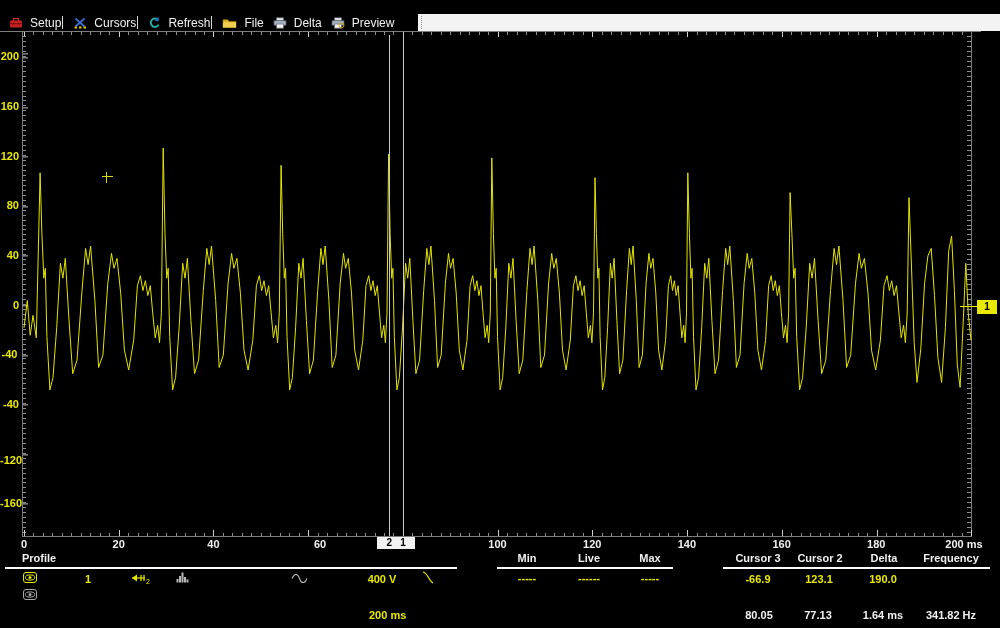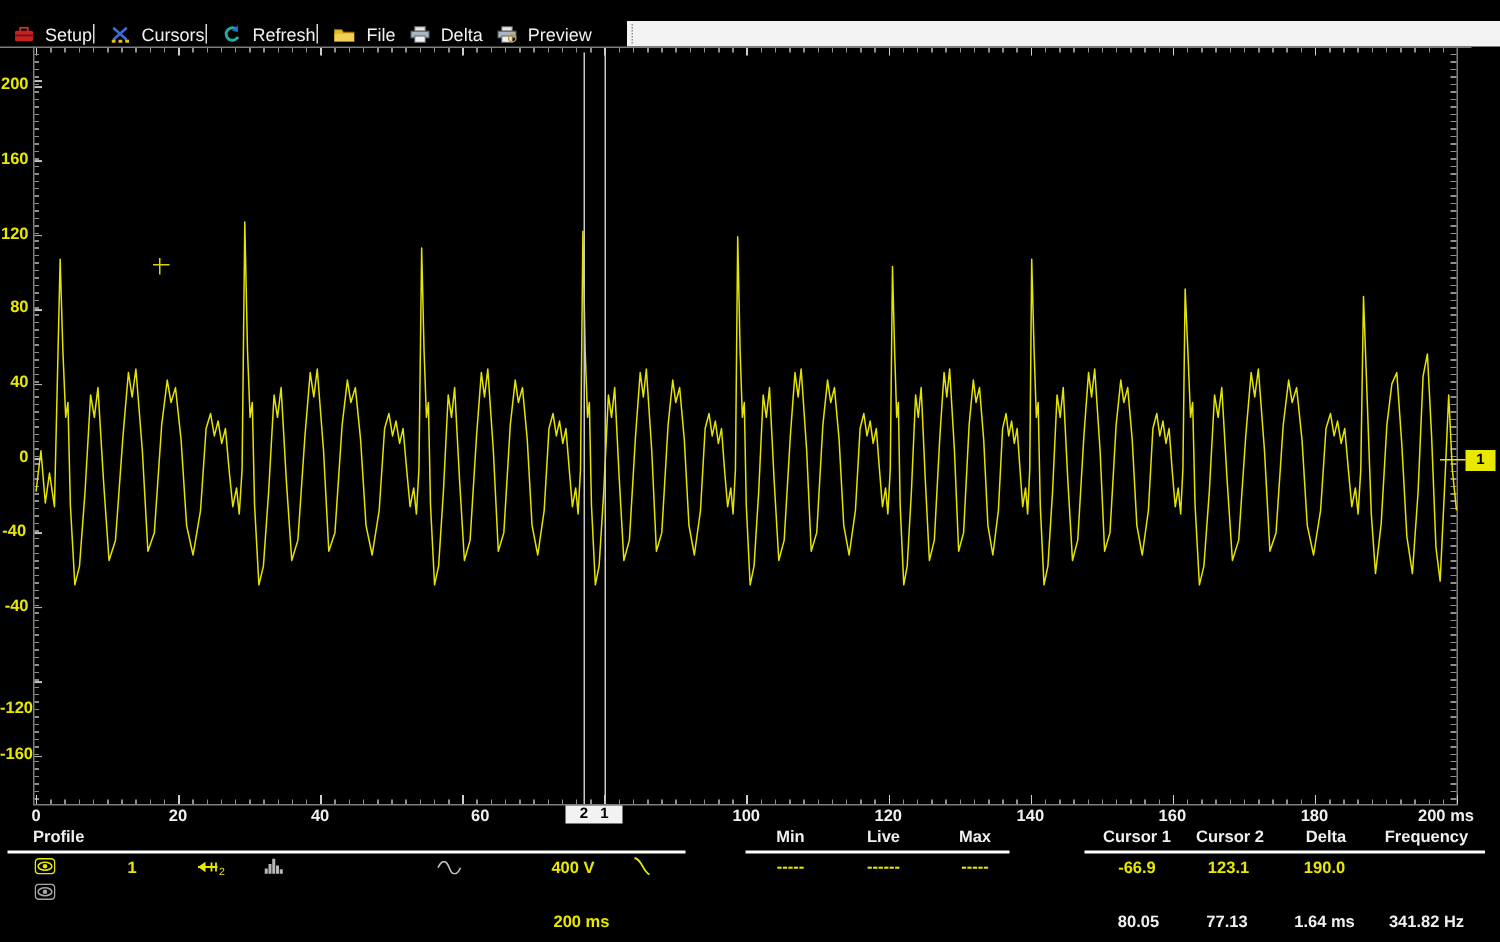--- a/index.html
+++ b/index.html
@@ -156,21 +156,21 @@
 
     <div id="y-labels">
         <div class="ylab" style="top: 50.4px;">200</div>
         <div class="ylab" style="top: 100.02px;">160</div>
         <div class="ylab" style="top: 149.64px;">120</div>
         <div class="ylab" style="top: 199.26px;">80</div>
         <div class="ylab" style="top: 248.88px;">40</div>
         <div class="ylab" style="top: 298.5px;">0</div>
         <div class="ylab" style="top: 348.12px; text-align: center;">-40</div>
         <div class="ylab" style="top: 397.74px;">-40</div>
-        <div class="ylab" style="top: 466px;">-120</div>
+        <div class="ylab" style="top: 454px;">-120</div>
         <div class="ylab" style="top: 496.98px;">-160</div>
       </div>
     <div id="x-labels">
         <div class="xlab" style="left: 24px;">0</div>
         <div class="xlab" style="left: 118.7px;">20</div>
         <div class="xlab" style="left: 213.4px;">40</div>
         <div class="xlab" style="left: 308.1px; padding-left: 24px;">60</div>
         <div class="xlab" style="left: 497.5px;">100</div>
         <div class="xlab" style="left: 592.2px;">120</div>
         <div class="xlab" style="left: 686.9px;">140</div>
@@ -197,21 +197,21 @@
 
   <div id="bottom-panel">
     <div class="panel-text white" style="left:22px;top:552px;">Profile</div>
     <div class="hdiv" id="div-left"></div>
     <div class="hdiv" id="div-mid"></div>
     <div class="hdiv" id="div-right"></div>
 
     <div class="panel-text white ctr" style="left:527px;top:552px;">Min</div>
     <div class="panel-text white ctr" style="left:589px;top:552px;">Live</div>
     <div class="panel-text white ctr" style="left:650px;top:552px;">Max</div>
-    <div class="panel-text white ctr" style="left:758px;top:552px;">Cursor 1</div>
+    <div class="panel-text white ctr" style="left:758px;top:552px;">Cursor 3</div>
     <div class="panel-text white ctr" style="left:820px;top:552px;">Cursor 2</div>
     <div class="panel-text white ctr" style="left:884px;top:552px;">Delta</div>
     <div class="panel-text white ctr" style="left:951px;top:552px;">Frequency</div>
 
     <span class="eyebtn" style="top:572px;">
       <svg width="14" height="11">
           <rect x="0.5" y="0.5" width="13" height="10" rx="2.5" fill="none" stroke="#e8e800"></rect>
           <ellipse cx="7" cy="5.5" rx="4.6" ry="2.6" fill="none" stroke="#e8e800"></ellipse>
           <circle cx="7" cy="5.5" r="1.5" fill="#e8e800"></circle>
         </svg>

